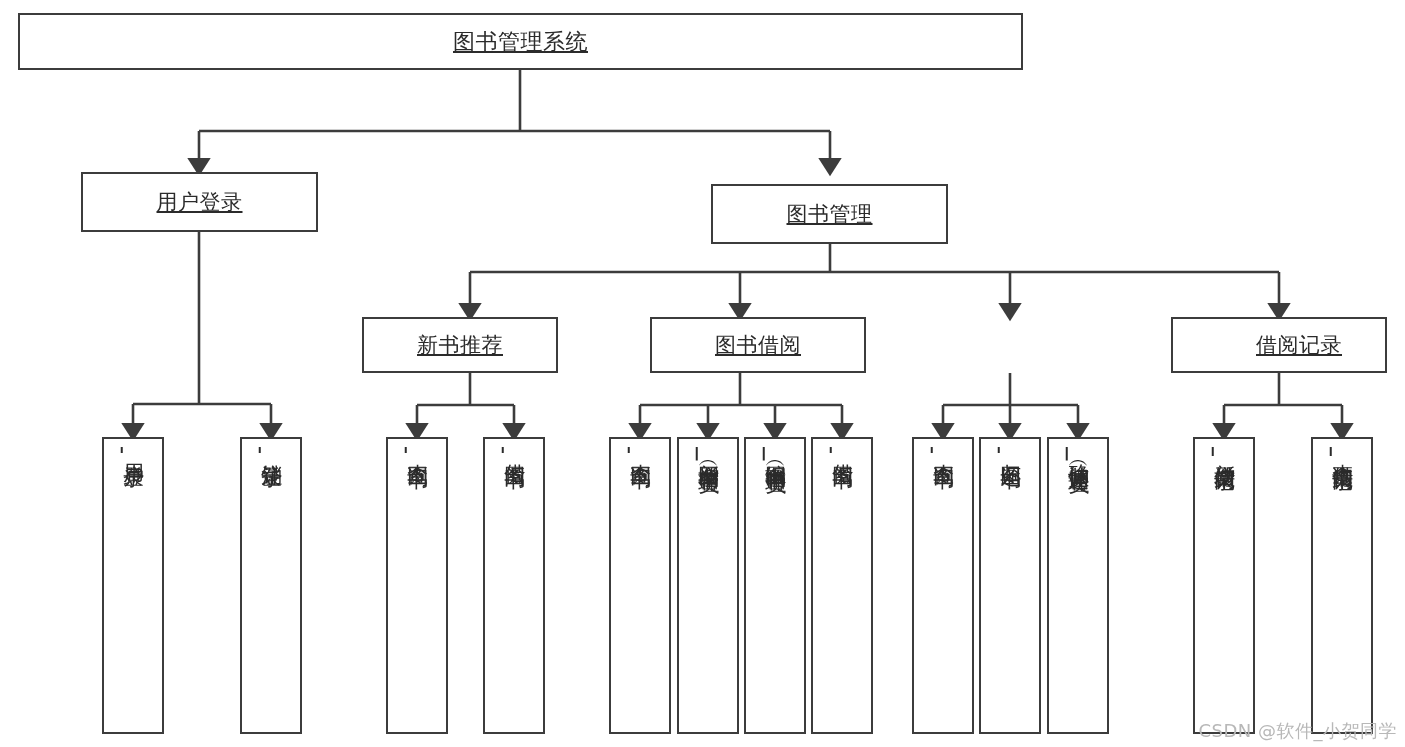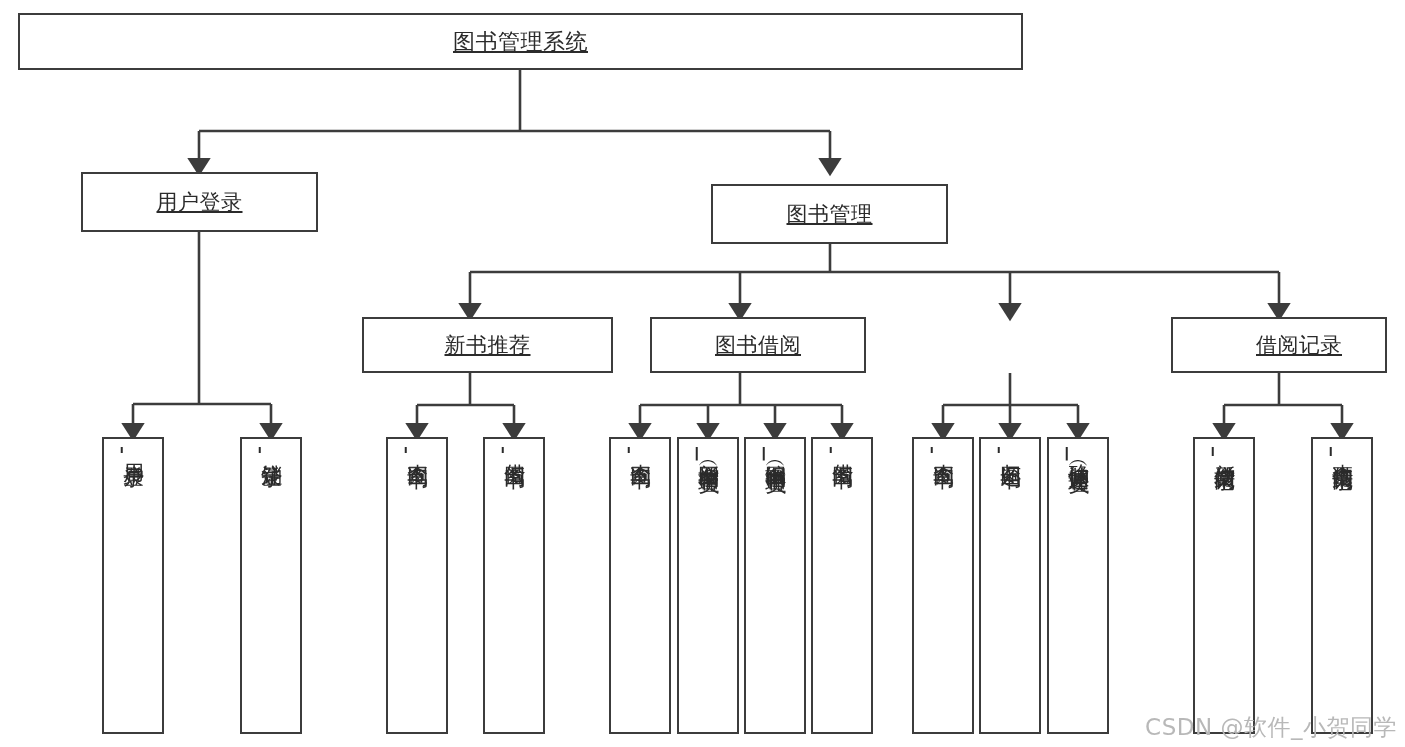--- a/index.html
+++ b/index.html
@@ -62,21 +62,21 @@
     text-orientation: upright;
     font-size: 21px;
     line-height: 1.12;
     letter-spacing: 1.5px;
     white-space: nowrap;
   }
   .watermark {
     position: absolute;
     right: 8px;
     bottom: 4px;
-    font-size: 23px;
+    font-size: 18px;
     color: #b8b8b8;
     white-space: nowrap;
     z-index: 3;
     letter-spacing: 0.5px;
   }
 </style>
 </head>
 <body>
 
 <div id="canvas">
@@ -137,21 +137,21 @@
     <span class="label">图书管理系统</span>
   </div>
 
   <div class="node horiz" style="left:81px; top:172px; width:237px; height:60px;">
     <span class="label">用户登录</span>
   </div>
   <div class="node horiz" style="left:711px; top:172px; width:237px; height:60px;margin-top:12px;">
     <span class="label">图书管理</span>
   </div>
 
-  <div class="node horiz" style="left:362px; top:317px; width:251px; height:56px;">
+  <div class="node horiz" style="left:362px; top:317px; width:196px; height:56px;">
     <span class="label">新书推荐</span>
   </div>
   <div class="node horiz" style="left:650px; top:317px; width:216px; height:56px;">
     <span class="label">图书借阅</span>
   </div>
   <div class="node horiz" style="left:1171px; top:317px; width:216px; height:56px;padding-left:40px;">
     <span class="label">借阅记录</span>
   </div>
 
   <div class="node vert" style="left:102px; top:437px; width:62px; height:297px;">

